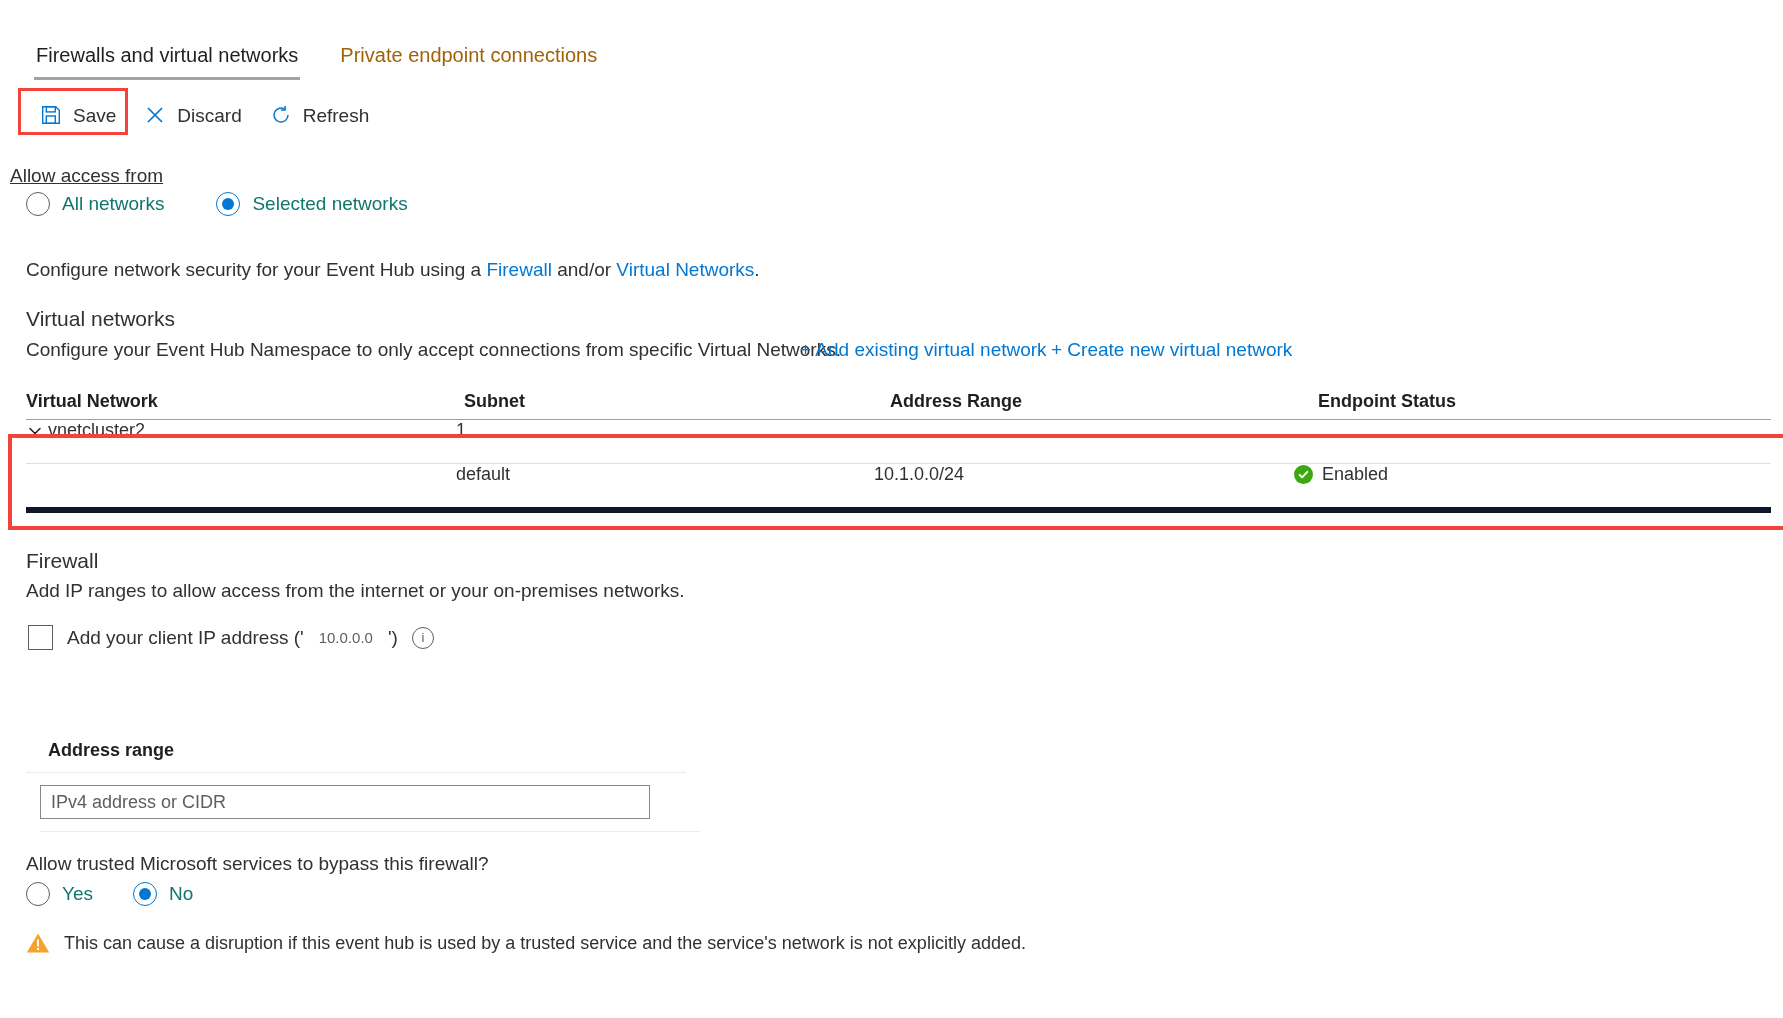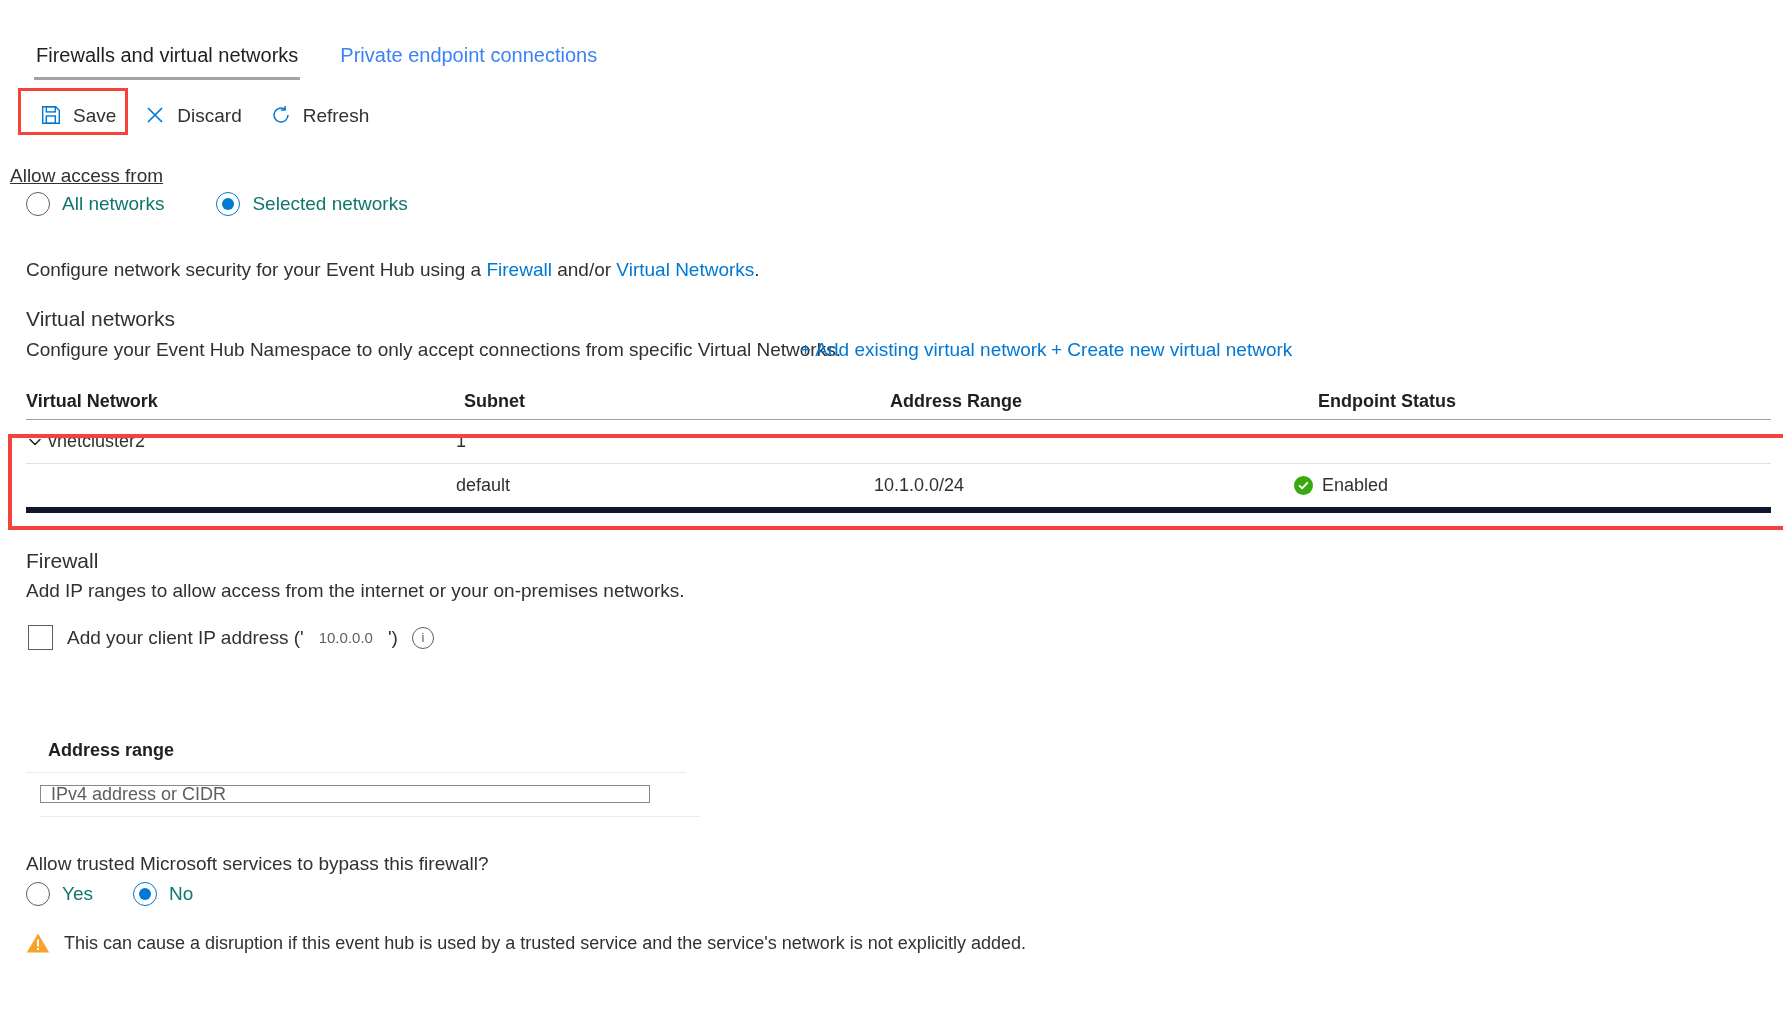--- a/index.html
+++ b/index.html
@@ -33,21 +33,21 @@
     cursor: pointer;
     white-space: nowrap;
     line-height: 1;
   }
   .tab.active {
     color: #201f1e;
     border-bottom: 3px solid #a3a3a3;
     margin-top: 11px;
   }
   .tab.inactive {
-    color: #3b82f6;
+    color: #a16207;
     border-bottom: 3px solid transparent;
   }
 
   
   .commandbar {
     position: absolute;
     left: 26px;
     top: 96px;
     display: flex;
     align-items: center;
@@ -161,21 +161,21 @@
     align-items: center;
     height: 36px;
     border-bottom: 1px solid #a19f9d;
     font-weight: bold;
     color: #201f1e;
     font-size: 18px;
     gap: 8px;
   }
   .vt-row {
     display: flex;
-    align-items: center;
+    align-items: flex-start;
     height: 43px;
     border-bottom: 1px solid #e1dfdd;
     color: #323130;
   }
   .vt-row.last { border-bottom: 6px solid #0f172a; }
   .c1 { width: 430px; display: flex; align-items: center; gap: 4px; }
   .c2 { width: 418px; }
   .c3 { width: 420px; }
   .c4 { width: 400px; display: flex; align-items: center; gap: 9px; }
   .chev {
@@ -270,21 +270,21 @@
     margin-bottom: 11px;
   }
   .addr-divider {
     border-top: 1px solid #edebe9;
     width: 660px;
     margin-bottom: 12px;
   }
   .addr-input {
     margin-left: 14px;
     width: 610px;
-    height: 18px;
+    height: 34px;
     border: 1px solid #8a8886;
     box-sizing: border-box;
     font-size: 18px;
     color: #323130;
     padding: 1px 10px;
     font-family: "Liberation Sans", sans-serif;
     background: #fff;
     outline: none;
   }
   .addr-input::placeholder { color: #605e5c; }

